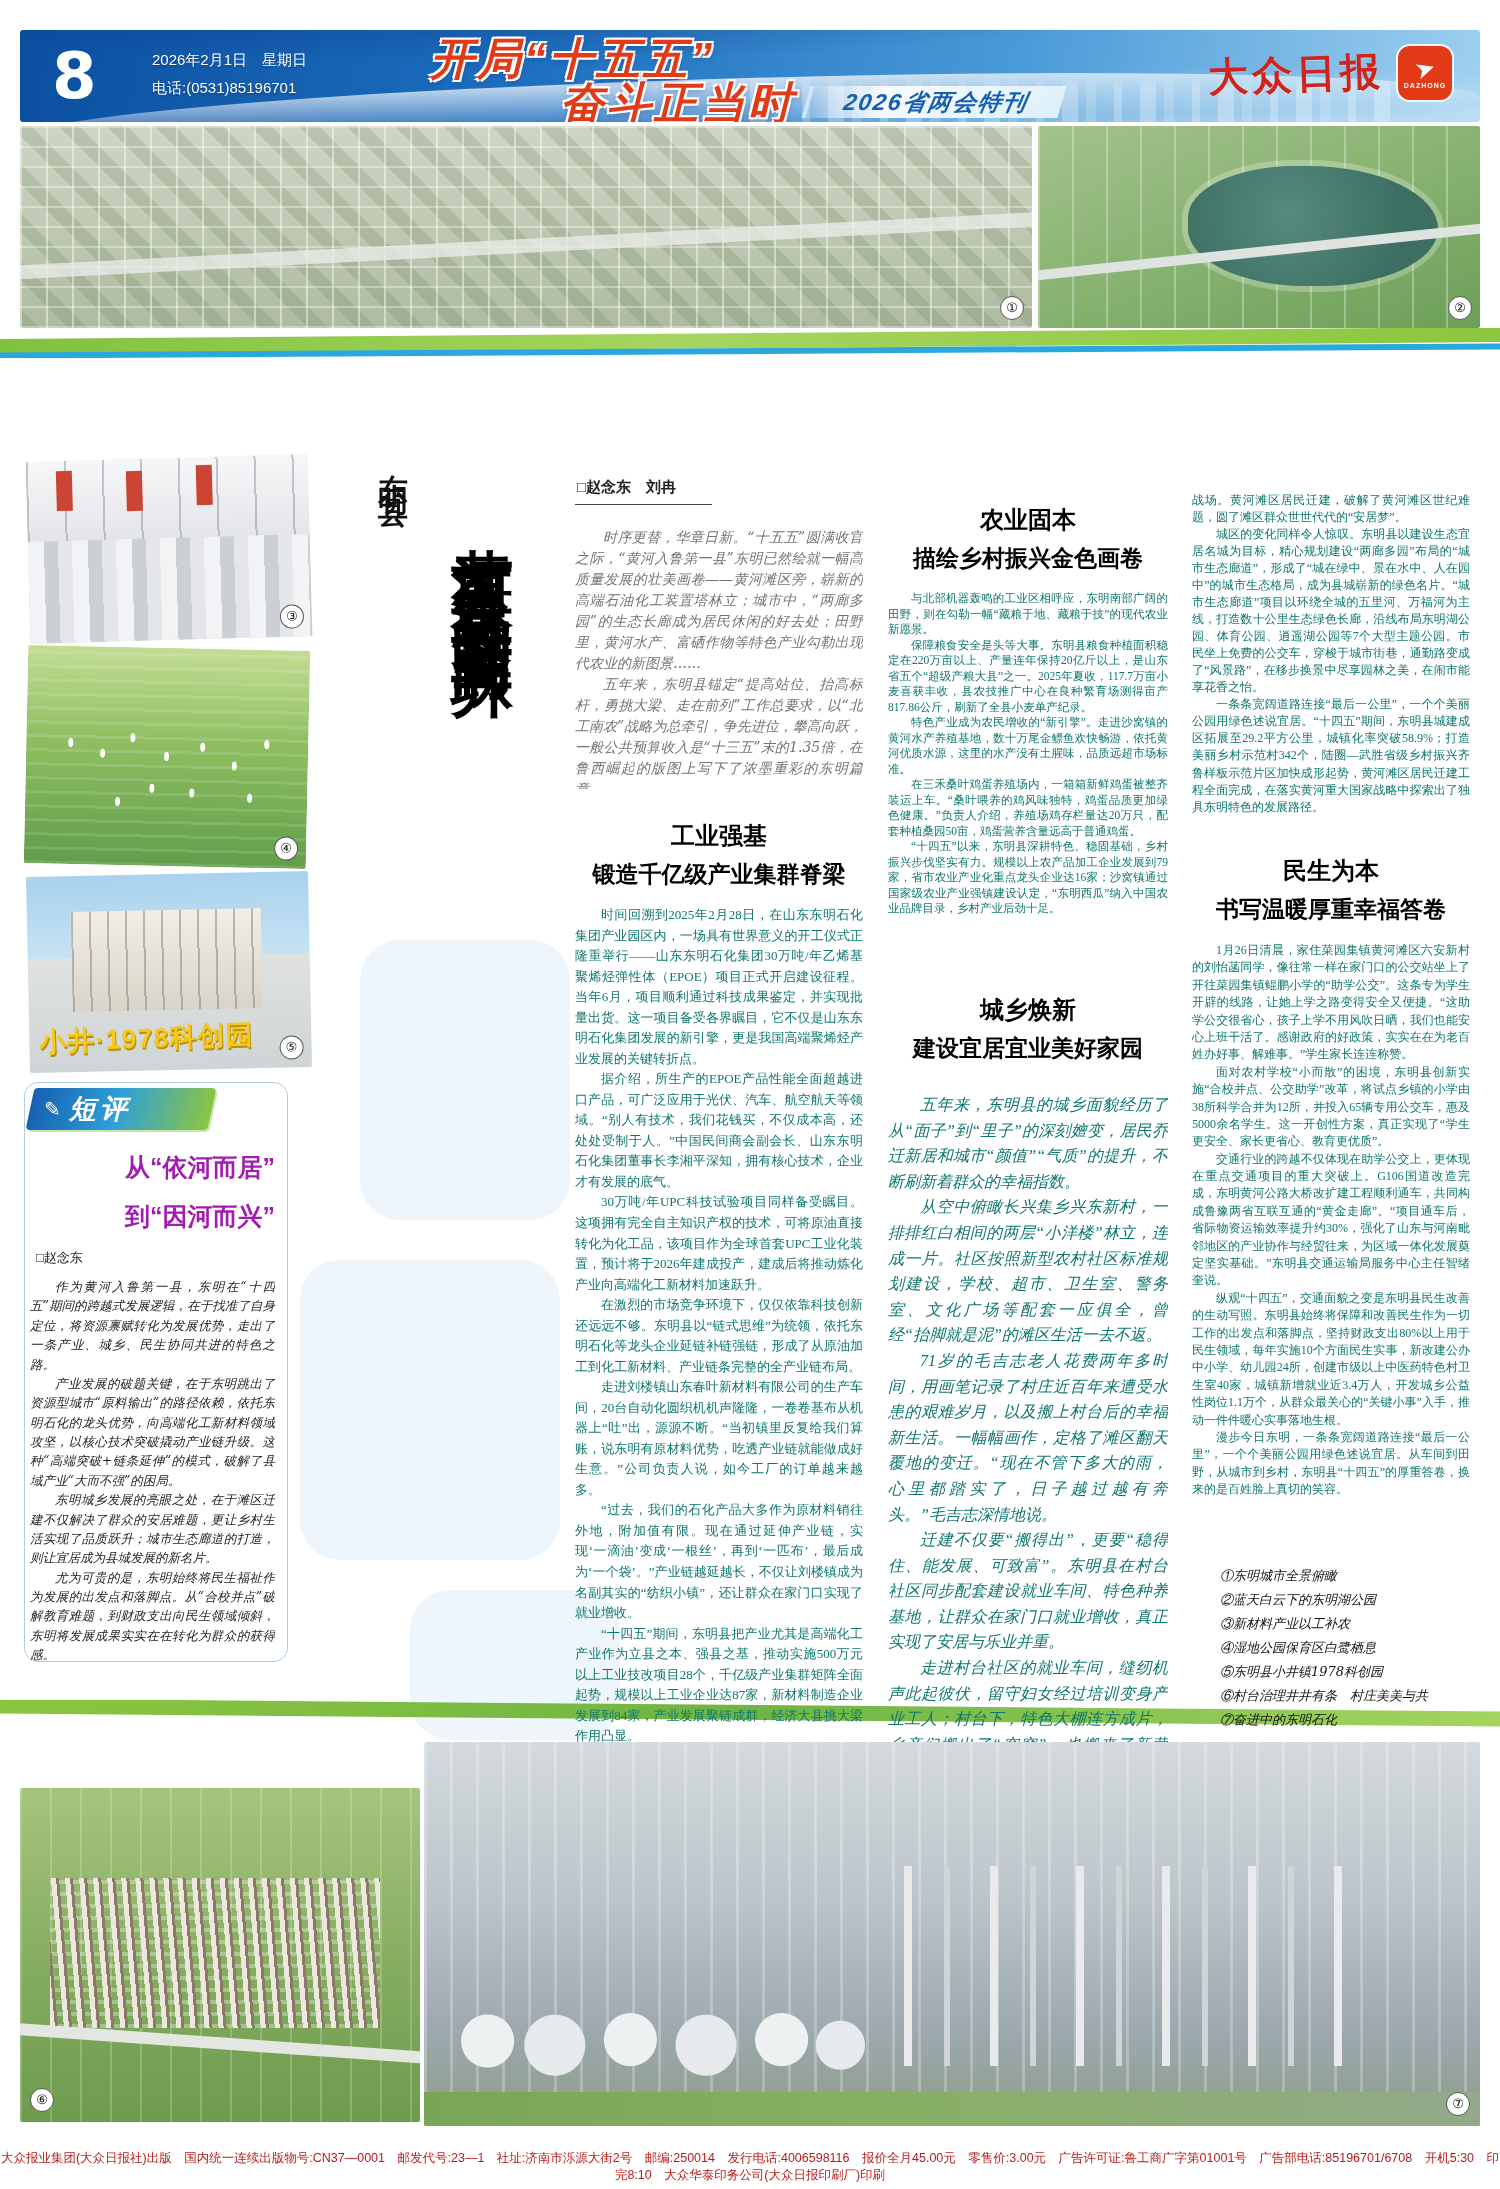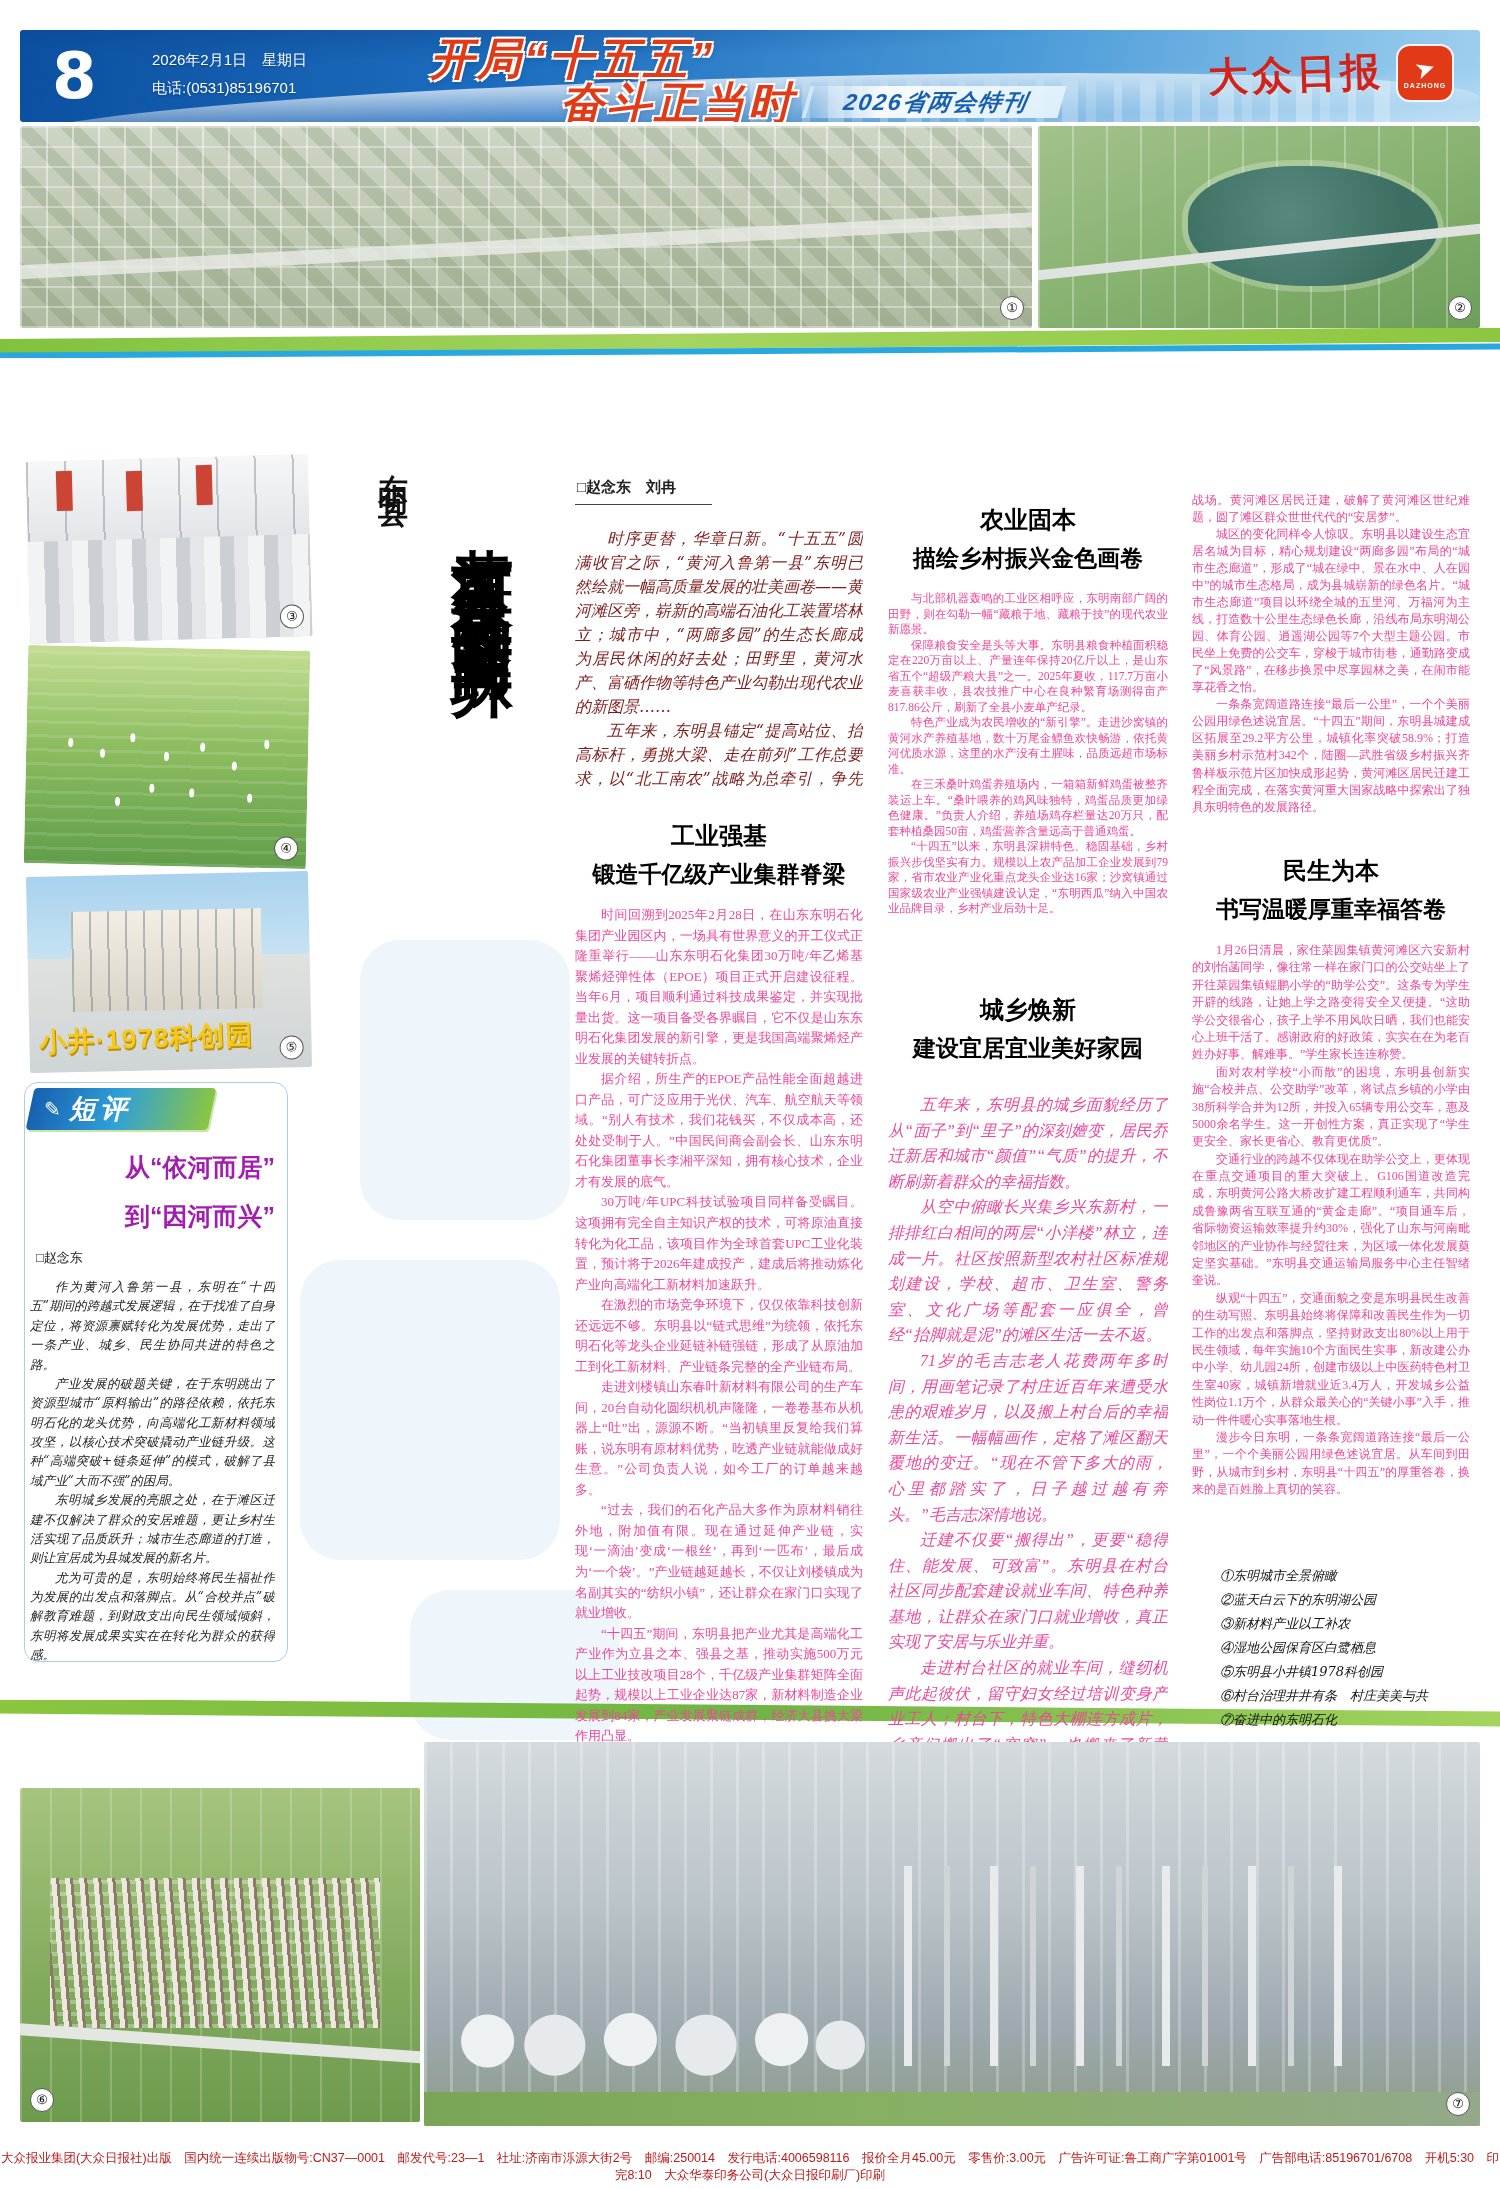--- a/index.html
+++ b/index.html
@@ -111,25 +111,25 @@
   
   .county{position:absolute;left:372px;top:450px;writing-mode:vertical-rl;font:700 30px "Liberation Sans",sans-serif;
     letter-spacing:12px;color:#111;z-index:2;}
   .headline{position:absolute;left:440px;top:498px;height:950px;writing-mode:vertical-rl;
     font:900 62px "Liberation Sans",sans-serif;letter-spacing:9px;color:#000;z-index:2;}
   
   .col{position:absolute;z-index:2;}
   .byline{display:inline-block;font:700 15px "Liberation Sans",sans-serif;color:#222;
     border-bottom:1.5px solid #444;padding:0 36px 7px 2px;}
   .kai{font-family:"DejaVu Serif",serif;font-style:italic;}
-  .intro{margin-top:22px;height:262px;overflow:hidden;font-size:16px;line-height:1.5;text-align:justify;color:#7f1d1d;}
+  .intro{margin-top:22px;height:262px;overflow:hidden;font-size:14px;line-height:1.5;text-align:justify;color:#737373;}
   .intro p,.btxt p{margin:0;text-indent:2em;}
   .kicker{margin-top:32px;text-align:center;font:700 24px/30px "Liberation Sans",sans-serif;color:#000;}
   .stitle{margin-top:8px;text-align:center;font:700 23px/30px "Liberation Sans",sans-serif;color:#000;}
-  .btxt{overflow:hidden;text-align:justify;color:#ec4899;}
+  .btxt{overflow:hidden;text-align:justify;color:#0f766e;}
   .btxtA{margin-top:16px;height:852px;font-size:13px;line-height:1.58;}
   .btxtAg{margin-top:18px;height:382px;font-size:11.5px;line-height:1.35;}
   .btxtU{margin-top:29px;height:650px;font-size:16px;line-height:1.6;font-style:italic;}
   .btxtC1{height:336px;font-size:12px;line-height:1.42;}
   .btxtL{margin-top:18px;height:596px;font-size:12px;line-height:1.45;}
   .caps{margin-top:26px;padding-left:28px;font:italic 13px/24px "DejaVu Serif",serif;color:#111;}
   
   .comm{position:absolute;left:30px;top:1088px;width:245px;z-index:2;}
   .badge{width:182px;height:42px;transform:skewX(-12deg);border-radius:4px;
     background:linear-gradient(95deg,#1660b0 0%,#2fa0d8 48%,#8cc63f 100%);

